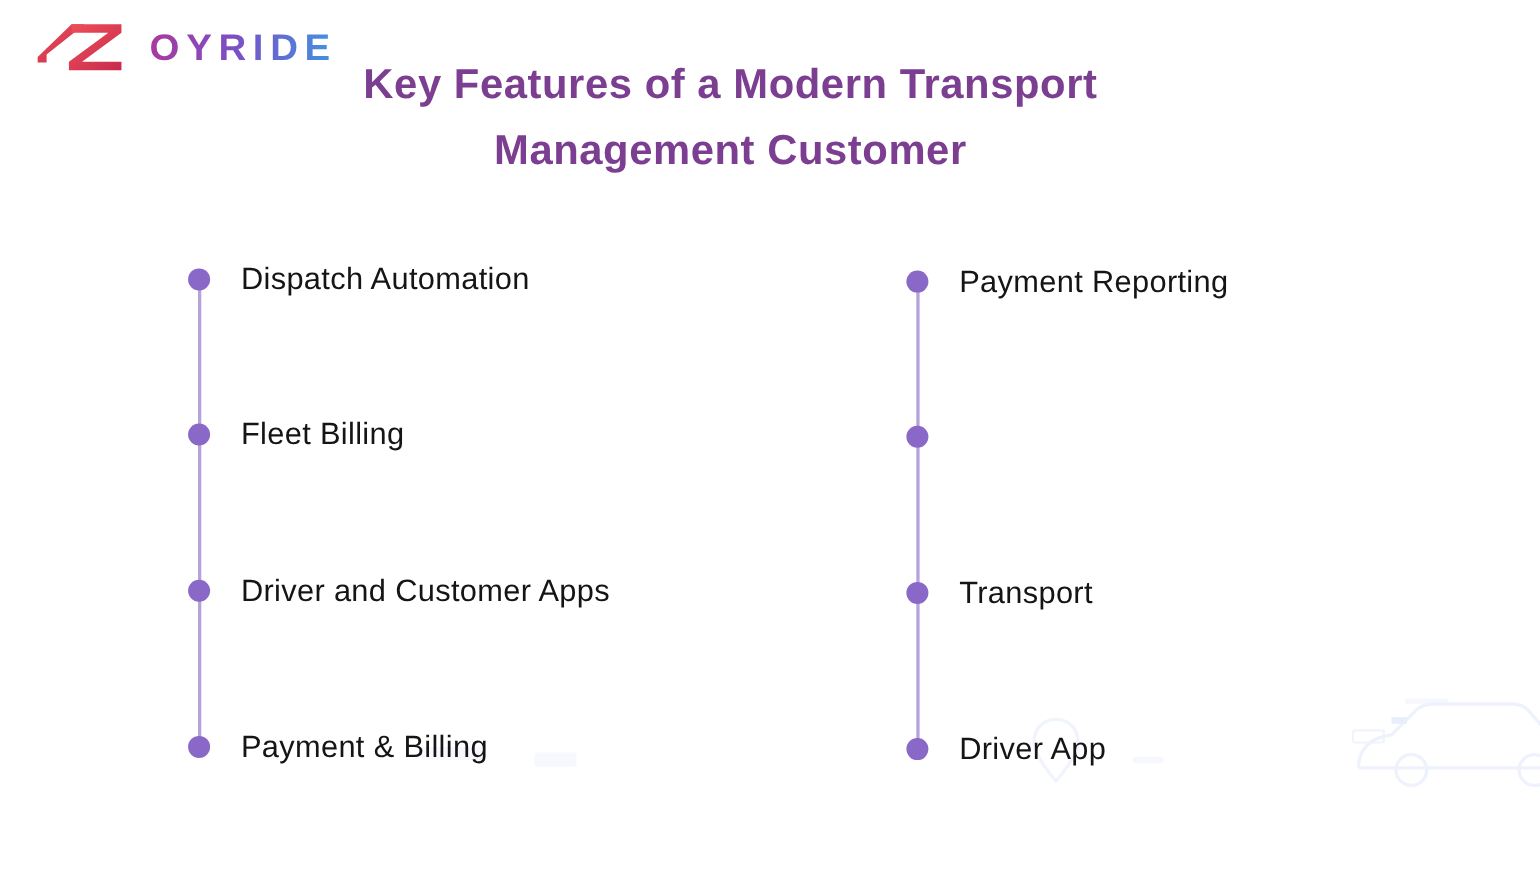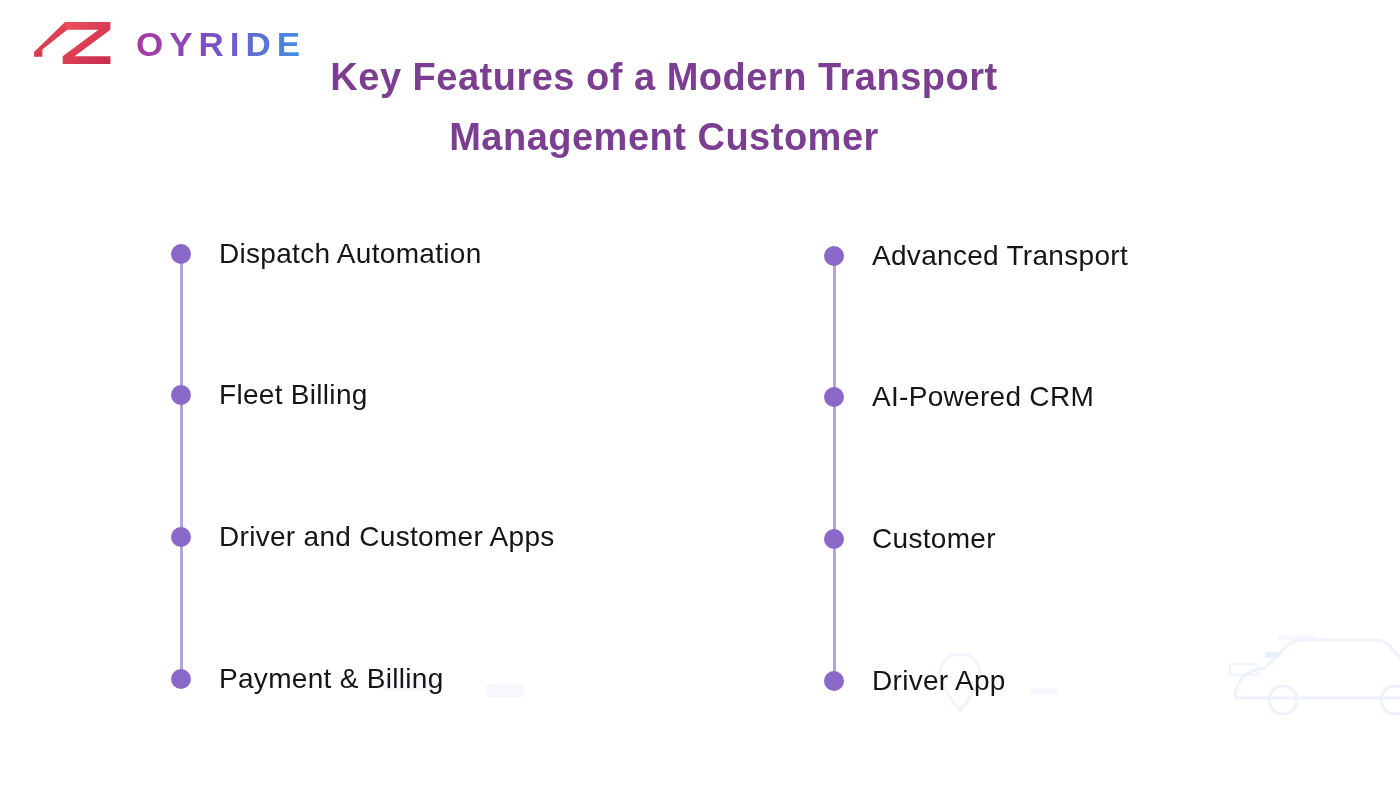--- a/index.html
+++ b/index.html
@@ -144,29 +144,28 @@
     <span class="dot"></span>
     <span class="feature-label">Driver and Customer Apps</span>
   </div>
 </div>
 
 <div class="timeline right">
   <div class="connector"></div>
 
   <div class="feature-row r0">
     <span class="dot"></span>
-    <span class="feature-label">Advanced Transport</span>
+    <span class="feature-label">Payment Reporting</span>
   </div>
   <div class="feature-row r1">
     <span class="dot"></span>
-    <span class="feature-label">AI-Powered CRM</span>
   </div>
   <div class="feature-row r2">
     <span class="dot"></span>
-    <span class="feature-label">Customer</span>
+    <span class="feature-label">Transport</span>
   </div>
   <div class="feature-row r3">
     <span class="dot"></span>
     <span class="feature-label">Driver App</span>
   </div>
 </div>
 
 <div class="wm wm-bar" style="left:383px; top:679px; width:58px; height:12px;"></div>
 <div class="wm wm-bar" style="left:486px; top:684px; width:38px; height:13px;"></div>
 <div class="wm wm-bar" style="left:1030px; top:688px; width:28px; height:6px;"></div>

